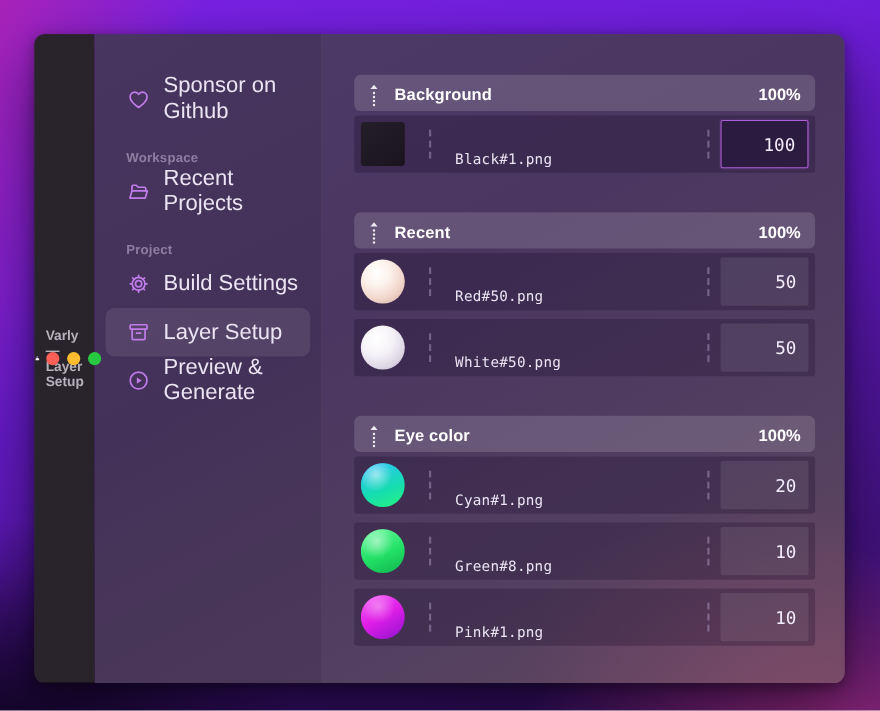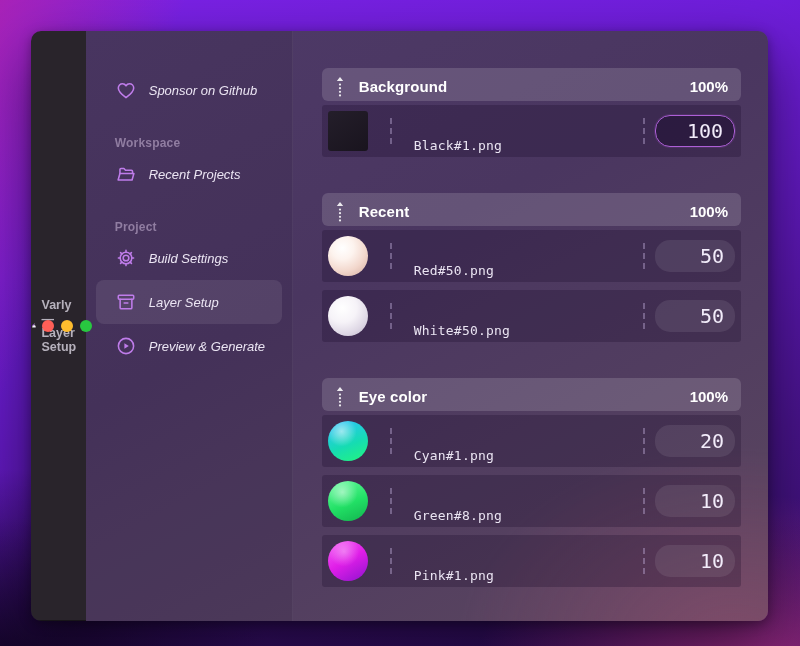--- a/index.html
+++ b/index.html
@@ -28,21 +28,21 @@
   .content {
     flex:1; display:flex; min-height:0;
     background:
       radial-gradient(58% 48% at 95% 104%, rgba(226,86,138,.26), rgba(226,86,138,0) 70%),
       linear-gradient(152deg, #4e3a68 0%, #4a3660 40%, #523e60 70%, #5d485e 100%);
   }
   .sidebar { flex:0 0 207px; width:207px; padding-top:37px; background:rgba(18,8,32,.10); border-right:1px solid rgba(255,255,255,.055); }
   .section { margin-top:24px; }
   .section:first-child { margin-top:0; }
   .section-label { margin-left:29px; height:16px; font-size:12px; font-weight:700; letter-spacing:.2px; color:#907da1; }
-  .side-item { height:44px; margin:0 10px; padding-left:19px; display:flex; align-items:center; gap:12px; border-radius:8px; color:#ebe5f3; font-size:13px; cursor:default;font-style:italic; }
+  .side-item { height:44px; margin:0 10px; padding-left:19px; display:flex; align-items:center; gap:12px; border-radius:8px; color:#ebe5f3; font-size:20px; cursor:default; }
   .side-item.active { background:rgba(255,255,255,.085); }
   .side-item svg { width:22px; height:22px; flex:0 0 22px; stroke:#bf7cea; fill:none; stroke-width:1.7; stroke-linecap:round; stroke-linejoin:round; }
   .side-item svg .fillaccent { fill:#bf7cea; stroke:none; }
 
   .main { flex:1; min-width:0; padding:37px 27px 0 29px; overflow:hidden; }
   .group { margin-bottom:36px; }
   .ghead { height:33px; background:rgba(255,255,255,.145); border-radius:6px; display:flex; align-items:center; padding:4px 13px 0 12px; margin-bottom:4px; }
   .drag { width:12px; height:22px; display:flex; margin-right:13px; cursor:grab; }
   .gtitle { font-size:15px; font-weight:700; color:#ffffff; letter-spacing:.1px; }
   .gpct { margin-left:auto; font-size:15px; font-weight:700; color:#ffffff; }
@@ -53,22 +53,22 @@
   .thumb-black { background:linear-gradient(145deg,#241e2a,#19141e); }
   .thumb-red   { background:radial-gradient(circle at 36% 30%, #ffffff 0%, #fdf3ee 30%, #f2d7cc 62%, #d3aa9d 100%); }
   .thumb-white { background:radial-gradient(circle at 36% 30%, #ffffff 0%, #f6f3f8 38%, #ddd6e4 70%, #b8b0c5 100%); }
   .thumb-cyan  { background:radial-gradient(circle at 34% 26%, rgba(255,255,255,.55) 0%, rgba(255,255,255,0) 38%), linear-gradient(158deg, #2cc4f6 8%, #16dcb2 58%, #22f382 96%); }
   .thumb-green { background:radial-gradient(circle at 36% 28%, rgba(255,255,255,.5) 0%, rgba(255,255,255,0) 40%), linear-gradient(158deg, #62f89a 5%, #22e166 55%, #12b44e 100%); }
   .thumb-pink  { background:radial-gradient(circle at 40% 26%, rgba(255,255,255,.35) 0%, rgba(255,255,255,0) 40%), linear-gradient(150deg, #f562f5 0%, #e01ee8 48%, #8f12cf 100%); }
   .vsep { width:0; height:26px; border-left:2px dashed rgba(206,186,232,.38); }
   .vsep.after-thumb { margin-left:22px; }
   .fname { margin-left:22px; font-family:"DejaVu Sans Mono",monospace; font-size:13px; letter-spacing:.2px; color:#eae4f2;margin-top:28px; }
   .spacer { flex:1; }
-  .val { width:80px; height:32px; margin-left:10px; background:rgba(255,255,255,.085); border:none; border-radius:15px;
-         font-family:"DejaVu Sans Mono",monospace; font-size:20px; color:#f2ecfa; text-align:right; padding-right:11px; outline:none; }
+  .val { width:80px; height:44px; margin-left:10px; background:rgba(255,255,255,.085); border:none; border-radius:2px;
+         font-family:"DejaVu Sans Mono",monospace; font-size:16px; color:#f2ecfa; text-align:right; padding-right:11px; outline:none; }
   .val.focused { background:rgba(22,6,40,.42); border:1.5px solid #ad5fd6; box-shadow:0 0 0 1px rgba(173,95,214,.15); }
 </style>
 </head>
 <body>
 
 <div class="desktop">
   <div class="window">
 
     <div class="titlebar">
       <div class="lights">

